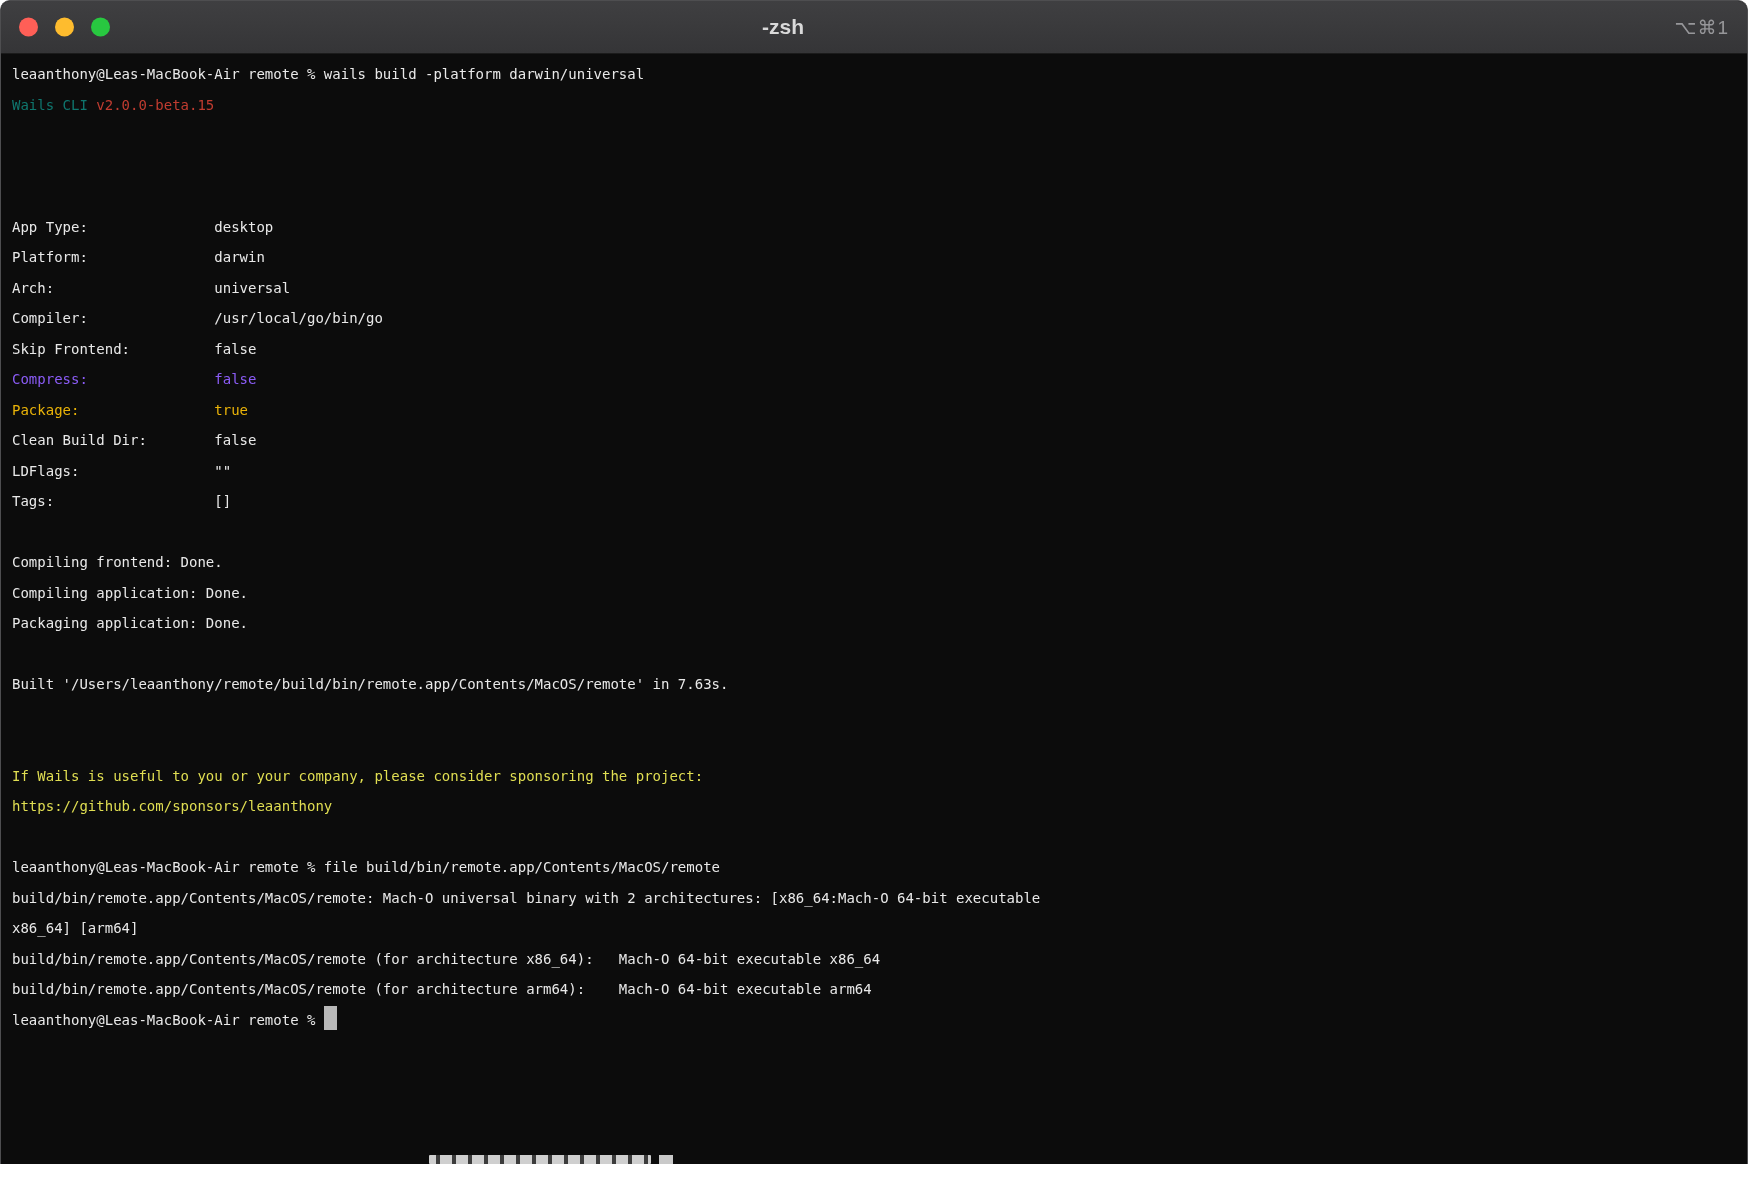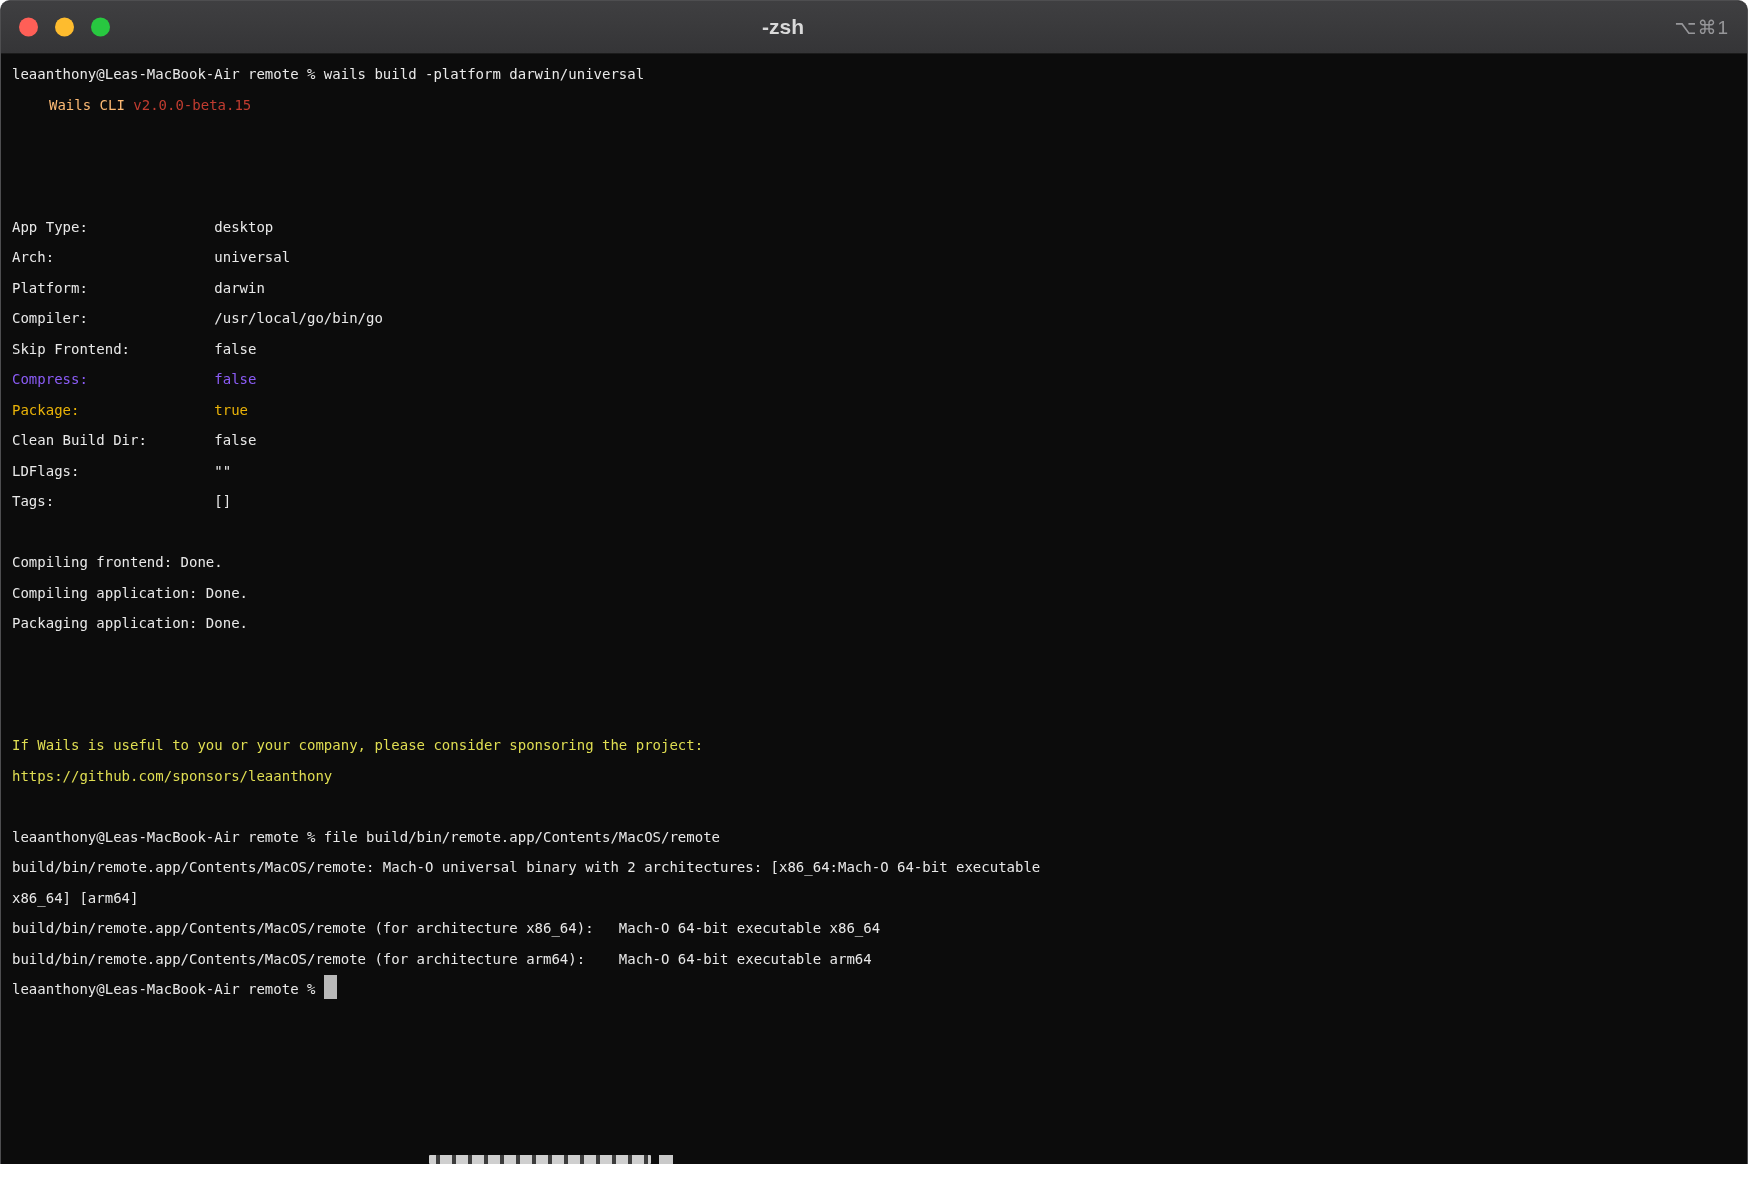--- a/index.html
+++ b/index.html
@@ -58,39 +58,40 @@
       <button class="traffic" style="background: rgb(255, 95, 87);"></button>
       <button class="traffic" style="background: rgb(254, 188, 46);"></button>
       <button class="traffic" style="background: rgb(40, 200, 64);"></button>
     </div>
     <div class="titlebar-title">-zsh</div>
     <div class="titlebar-shortcut">⌥⌘1</div>
   </div>
 
   <div class="terminal">
       <div class="line"><span style="color: rgb(233, 233, 233);">leaanthony@Leas-MacBook-Air remote % wails build -platform darwin/universal</span></div>
-      <div class="line"><span style="color: #fdba74; margin-left: 37px;">Wails CLI </span><span style="color: rgb(193, 60, 48);">v2.0.0-beta.15</span></div>
+      <div class="line"><span style="color: #0f766e;">Wails CLI </span><span style="color: rgb(193, 60, 48);">v2.0.0-beta.15</span></div>
       <div class="line"></div>
       <div class="line"></div>
       <div class="line"></div>
       <div class="line"><span style="color: rgb(233, 233, 233); text-align: center;">App Type:               desktop</span></div>
+      <div class="line"><span style="color: rgb(233, 233, 233);">Platform:               darwin</span></div>
       <div class="line"><span style="color: rgb(233, 233, 233);">Arch:                   universal</span></div>
-      <div class="line"><span style="color: rgb(233, 233, 233);">Platform:               darwin</span></div>
       <div class="line"><span style="color: rgb(233, 233, 233);">Compiler:               /usr/local/go/bin/go</span></div>
       <div class="line"><span style="color: rgb(233, 233, 233);">Skip Frontend:          false</span></div>
       <div class="line"><span style="color: #8b5cf6;">Compress:               false</span></div>
       <div class="line"><span style="color: #eab308;">Package:                true</span></div>
       <div class="line"><span style="color: rgb(233, 233, 233);">Clean Build Dir:        false</span></div>
       <div class="line"><span style="color: rgb(233, 233, 233);">LDFlags:                ""</span></div>
       <div class="line"><span style="color: rgb(233, 233, 233);">Tags:                   []</span></div>
       <div class="line"></div>
       <div class="line"><span style="color: rgb(233, 233, 233);">Compiling frontend: Done.</span></div>
       <div class="line"><span style="color: rgb(233, 233, 233);">Compiling application: Done.</span></div>
       <div class="line"><span style="color: rgb(233, 233, 233);">Packaging application: Done.</span></div>
       <div class="line"></div>
+      <div class="line"><span style="color: rgb(233, 233, 233);">Built '/Users/leaanthony/remote/build/bin/remote.app/Contents/MacOS/remote' in 7.63s.</span></div>
       <div class="line"></div>
       <div class="line"></div>
       <div class="line"><span style="color: rgb(224, 222, 82);">If Wails is useful to you or your company, please consider sponsoring the project:</span></div>
       <div class="line"><span style="color: rgb(224, 222, 82);">https://github.com/sponsors/leaanthony</span></div>
       <div class="line"></div>
       <div class="line"><span style="color: rgb(233, 233, 233);">leaanthony@Leas-MacBook-Air remote % file build/bin/remote.app/Contents/MacOS/remote</span></div>
       <div class="line"><span style="color: rgb(233, 233, 233);">build/bin/remote.app/Contents/MacOS/remote: Mach-O universal binary with 2 architectures: [x86_64:Mach-O 64-bit executable</span></div>
       <div class="line"><span style="color: rgb(233, 233, 233);">x86_64] [arm64]</span></div>
       <div class="line"><span style="color: rgb(233, 233, 233);">build/bin/remote.app/Contents/MacOS/remote (for architecture x86_64):   Mach-O 64-bit executable x86_64</span></div>
       <div class="line"><span style="color: rgb(233, 233, 233);">build/bin/remote.app/Contents/MacOS/remote (for architecture arm64):    Mach-O 64-bit executable arm64</span></div>

